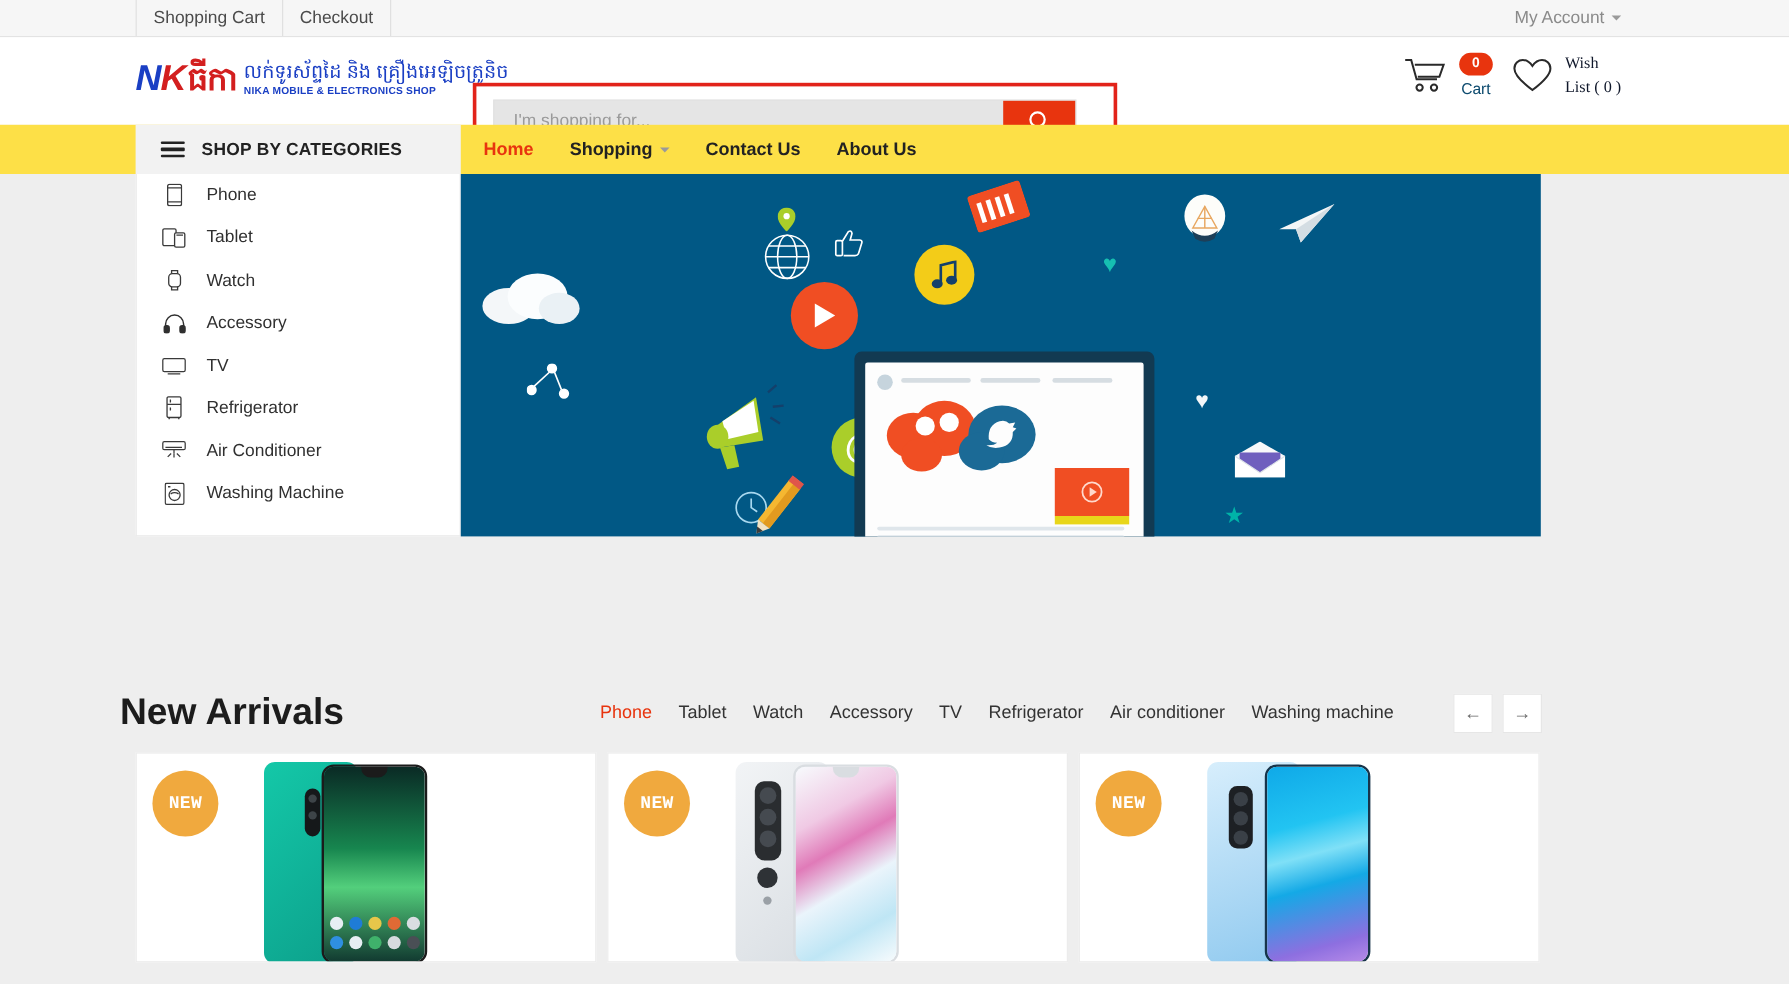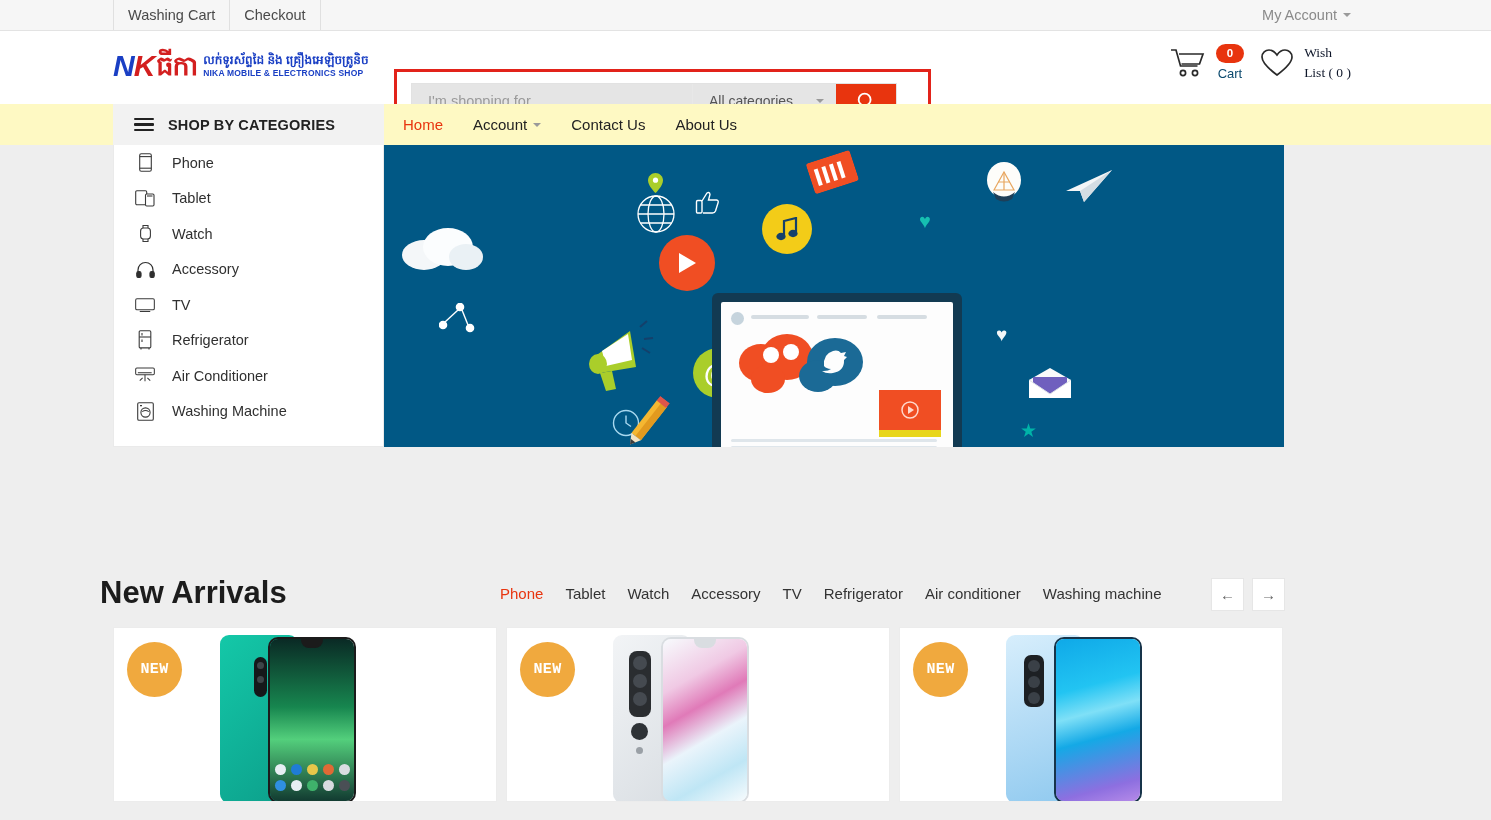--- a/index.html
+++ b/index.html
@@ -37,21 +37,21 @@
     background: #ffffff;
   }
   .logo { position: absolute; left: 113px; top: 10px; width: 270px; height: 50px;
           display: flex; align-items: center; }
   .logo-nk { font-size: 30px; font-weight: bold; font-style: italic; letter-spacing: -1px; line-height: 1; }
   .logo-n { color: #1a3fc4; }
   .logo-k { color: #d31f1f; }
   .logo-khmer { color: #d31f1f; font-size: 27px; font-weight: bold; line-height: 1;
                 margin-left: 2px; letter-spacing: -1px; }
   .logo-textblock { margin-left: 6px; display: flex; flex-direction: column; justify-content: center; }
-  .logo-kh-line { color: #1a3fc4; font-size: 12px; font-weight: bold; line-height: 1.15; white-space: nowrap; }
+  .logo-kh-line { color: #1a3fc4; font-size: 16px; font-weight: normal; line-height: 1.15; white-space: nowrap; }
   .logo-en-line { color: #1a3fc4; font-size: 8.5px; font-weight: bold; line-height: 1.2;
                   letter-spacing: 0.2px; white-space: nowrap; }
 
   
   .search-annot {
     position: absolute; left: 394px; top: 38px; width: 537px; height: 60px;
     border: 3px solid #e2231a; background: #ffffff;
   }
   .search-wrap {
     position: absolute; left: 14px; top: 11px; width: 486px; height: 36px;
@@ -78,30 +78,30 @@
   .cart-meta { display: flex; flex-direction: column; align-items: center; gap: 3px; }
   .cart-badge {
     background: #e8340e; color: #fff; font-size: 11.5px; font-weight: bold;
     border-radius: 10px; padding: 2px 11px; line-height: 1.25;
   }
   .cart-label { font-size: 13px; color: #0c4a6e; }
   .wish-block { display: flex; align-items: center; gap: 10px; cursor: pointer; }
   .wish-text { font-size: 13.5px; color: #0f172a; line-height: 1.45; font-family: Liberation Serif, serif; }
 
   
-  .navrow { position: absolute; top: 104px; left: 0; width: 1491px; height: 41px; background: #fef9c3; }
+  .navrow { position: absolute; top: 104px; left: 0; width: 1491px; height: 41px; background: #fde047; }
   .shopcat {
     position: absolute; left: 113px; top: 0; width: 271px; height: 41px;
     background: #f2f2f2; display: flex; align-items: center; gap: 14px; padding-left: 21px;
     cursor: pointer;
   }
   .burger { display: flex; flex-direction: column; gap: 3.5px; }
   .burger span { display: block; width: 20px; height: 2.2px; background: #222; border-radius: 1px; }
   .shopcat-label { font-size: 14.5px; font-weight: bold; color: #222; letter-spacing: 0.2px; }
-  .mainnav { position: absolute; left: 403px; top: 0; height: 41px; display: flex; align-items: center; gap: 30px; }
+  .mainnav { position: absolute; left: 403px; top: 0; height: 41px; display: flex; align-items: center; gap: 30px; font-weight: bold; }
   .navlink { font-size: 15px; color: #222; cursor: pointer; display: flex; align-items: center; gap: 6px; }
   .navlink.active { color: #e8340e; }
 
   
   .sidebar {
     position: absolute; left: 113px; top: 145px; width: 271px; height: 302px;
     background: #ffffff; border: 1px solid #eaeaea; border-top: none;
   }
   .cat-item {
     height: 35.5px; display: flex; align-items: center; gap: 17px; padding-left: 21px; cursor: pointer;
@@ -163,21 +163,21 @@
   .ph-irow { display: flex; gap: 5px; }
   .ph-ic { width: 11px; height: 11px; border-radius: 50%; }
 </style>
 </head>
 <body>
 
 <div class="page">
 
   <div class="topbar">
     <div class="topbar-left">
-      <div class="topbar-link">Washing Cart</div>
+      <div class="topbar-link">Shopping Cart</div>
       <div class="topbar-link">Checkout</div>
     </div>
     <div class="topbar-right">
       <span>My Account</span>
       <span class="caret"></span>
     </div>
   </div>
 
   <div class="header">
 
@@ -188,24 +188,20 @@
       <span class="logo-khmer">ធីកា</span>
       <span class="logo-textblock">
         <span class="logo-kh-line">លក់ទូរស័ព្ទដៃ និង គ្រឿងអេឡិចត្រូនិច</span>
         <span class="logo-en-line">NIKA MOBILE &amp; ELECTRONICS SHOP</span>
       </span>
     </div>
 
     <div class="search-annot">
       <div class="search-wrap">
         <input class="search-input" type="text" placeholder="I'm shopping for..." style="">
-        <div class="search-cat">
-          <span>All categories</span>
-          <span class="caret"></span>
-        </div>
         <button class="search-btn">
           <svg width="22" height="22" viewBox="0 0 24 24" fill="none" stroke="#ffffff" stroke-width="2">
             <circle cx="10.5" cy="10.5" r="6.5"></circle>
               <line x1="15.5" y1="15.5" x2="21" y2="21"></line>
           </svg>
         </button>
       </div>
     </div>
 
     <div class="header-actions">
@@ -240,21 +236,21 @@
           <span></span>
           <span></span>
       </span>
       <span class="shopcat-label">SHOP BY CATEGORIES</span>
     </div>
     <div class="mainnav">
       <div class="navlink active">
         <span>Home</span>
       </div>
       <div class="navlink">
-        <span>Account</span>
+        <span>Shopping</span>
         <span class="caret"></span>
       </div>
       <div class="navlink">
         <span>Contact Us</span>
       </div>
       <div class="navlink">
         <span>About Us</span>
       </div>
     </div>
   </div>

